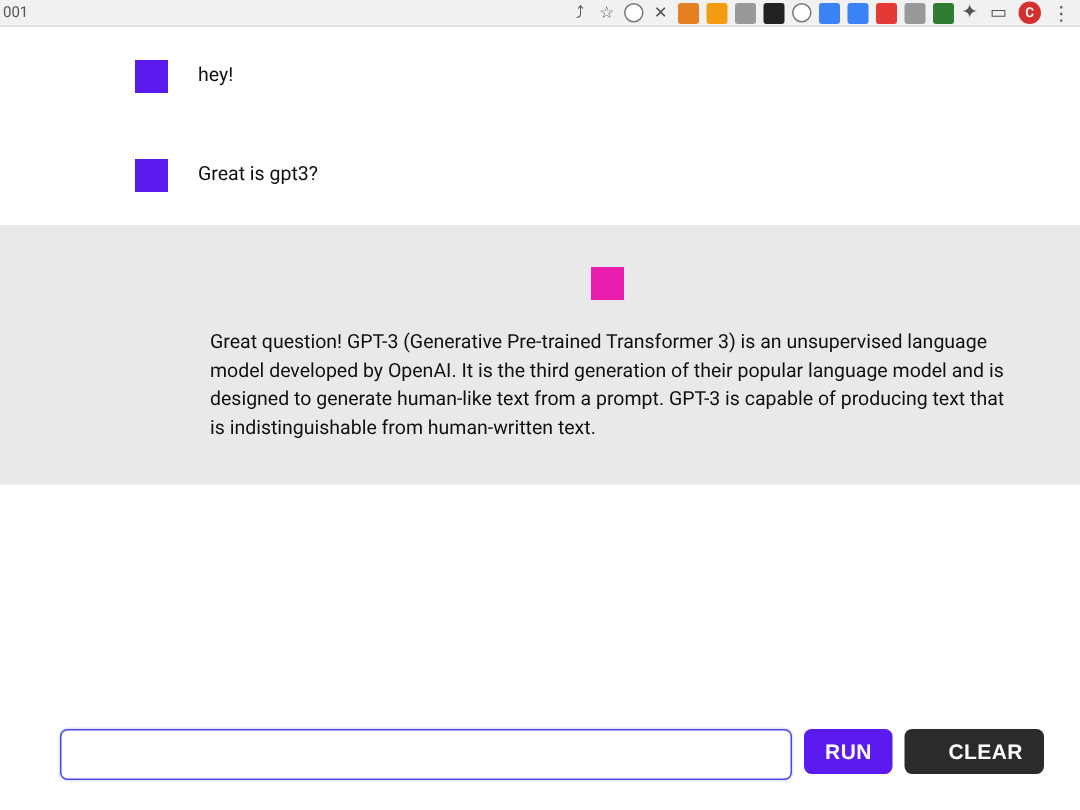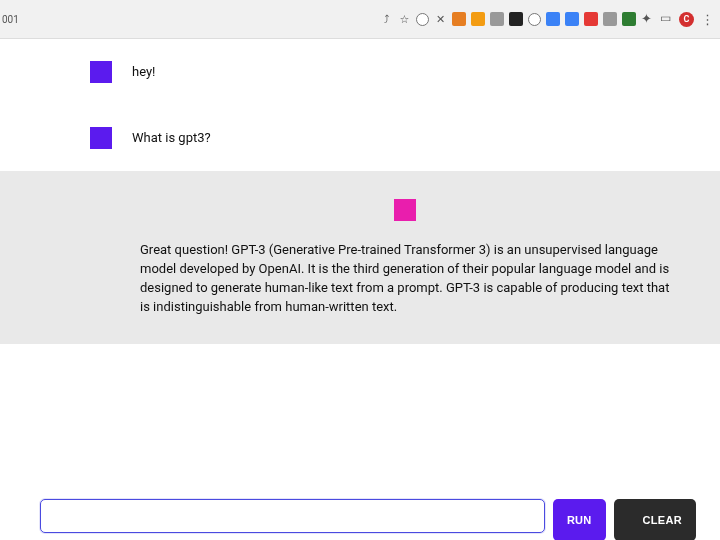--- a/index.html
+++ b/index.html
@@ -7,21 +7,21 @@
     font-family: -apple-system, BlinkMacSystemFont, "Segoe UI", Roboto, Helvetica, Arial, sans-serif;
     width: 720px;
     height: 540px;
     background: #fff;
     overflow: hidden;
     position: relative;
   }
 
   
   .chrome-bar {
-    height: 39px;
+    height: 18px;
     background: #f1f1f1;
     border-bottom: 1px solid #ddd;
     display: flex;
     align-items: center;
     justify-content: space-between;
     padding: 0 4px 0 0;
     font-size: 10px;
     color: #444;
   }
   .url-fragment {
@@ -106,25 +106,25 @@
     flex:1;
     height:34px;
     border:1px solid #4a4ae0;
     border-radius:5px;
     outline:none;
     padding:0 10px;
     font-size:13px;
     box-shadow: 0 0 0 1px rgba(74,74,224,.15);
   }
   .btn {
-    height:42px;
+    height:30px;
     padding:0 14px;
     border:none;
     border-radius:5px;
-    font-size:11px;
+    font-size:14px;
     font-weight:700;
     letter-spacing:.3px;
     cursor:pointer;
   }
   .btn.run   { background:#5b1bee; color:#fff; }
   .btn.clear { background:#2b2b2b; color:#fff;padding-left:29px; }
 </style>
 </head>
 <body>
 
@@ -156,21 +156,21 @@
   <div class="messages">
 
     <div class="msg user">
       <div class="avatar purple"></div>
       <div class="text">hey!</div>
     </div>
 
 
     <div class="msg user">
       <div class="avatar purple"></div>
-      <div class="text">What is gpt3?</div>
+      <div class="text">Great is gpt3?</div>
     </div>
 
     <div class="msg bot long">
       <div class="avatar magenta"></div>
       <div class="text">Great question! GPT-3 (Generative Pre-trained Transformer 3) is an unsupervised language model developed by OpenAI. It is the third generation of their popular language model and is designed to generate human-like text from a prompt. GPT-3 is capable of producing text that is indistinguishable from human-written text.</div>
     </div>
 
   </div>
 
   <div class="input-row">

